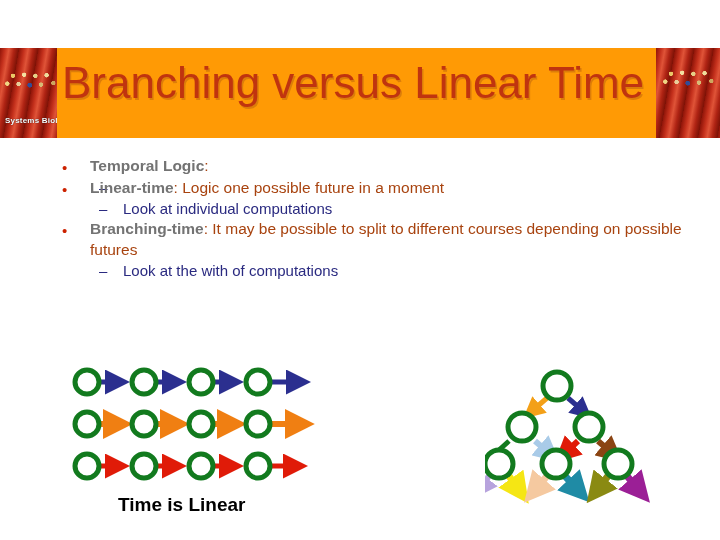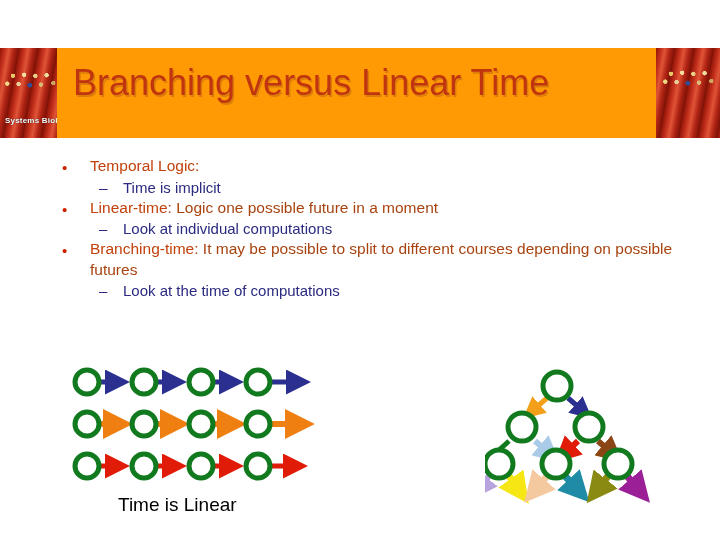--- a/index.html
+++ b/index.html
@@ -72,24 +72,24 @@
   #title-plate {
     position: absolute;
     left: 57px;
     top: 0;
     width: 601px;
     height: 90px;
     background: #ff9a05;
   }
   #title-text {
     position: absolute;
-    left: 16px;
+    left: 5px;
     top: 14px;
     width: 575px;
-    font-size: 36px;
+    font-size: 44px;
     line-height: 42px;
     color: #c0340f;
     text-shadow: 1.5px 1.5px 0 rgba(140,60,20,.30);
     white-space: nowrap;
   }
 
   
   #content {
     position: absolute;
     left: 0;
@@ -107,22 +107,22 @@
   }
   .lvl1 .dot {
     position: absolute;
     left: 62px;
     top: 3px;
     font-size: 15px;
     color: #cc2200;
     line-height: 18px;
   }
   .lvl1 .lead {
-    font-weight: normal;
-    color: #c2410c;
+    font-weight: bold;
+    color: #737373;
   }
   .lvl1 .rest { color: #a8430f; }
 
   .lvl2 {
     position: relative;
     padding-left: 123px;
     font-size: 15px;
     line-height: 20px;
     color: #2a2a80;
     margin: 0;
@@ -142,20 +142,21 @@
     left: 0;
     top: 366px;
     width: 720px;
     height: 174px;
   }
   .cap {
     position: absolute;
     font-size: 19px;
     color: #000000;
     white-space: nowrap;
+    font-weight: bold;
   }
   #cap-linear  { left: 118px; top: 128px; }
   #cap-branch  { left: 470px; top: 148px; }
 </style>
 </head>
 <body>
 
 <div id="title-banner">
   <div class="banner-side left">
     <div class="dna-mark"></div>
@@ -173,35 +174,35 @@
 
 <div id="content">
 
   <p class="lvl1">
     <span class="dot">•</span><span class="lead">Temporal Logic</span><span class="rest">:</span>
   </p>
   <p class="lvl2">
     <span class="dash">–</span>
   </p>
   <p class="lvl2">
-    <span class="dash">–</span><span>Time is implicit</span>
+    <span class="dash">–</span>
   </p>
 
   <p class="lvl1">
     <span class="dot">•</span><span class="lead">Linear-time</span><span class="rest">: Logic one possible future in a moment</span>
   </p>
   <p class="lvl2">
     <span class="dash">–</span><span>Look at individual computations</span>
   </p>
 
   <p class="lvl1">
     <span class="dot">•</span><span class="lead">Branching-time</span><span class="rest">: It may be possible to split to different courses depending on possible futures</span>
   </p>
   <p class="lvl2">
-    <span class="dash">–</span><span>Look at the time of computations</span>
+    <span class="dash">–</span><span>Look at the with of computations</span>
   </p>
 </div>
 
 <div id="diagrams">
 
   <svg id="linear-diagram" width="280" height="125" style="position:absolute;left:72px;top:0;">
     <defs>
       <marker id="ahBlue" markerWidth="5" markerHeight="5" refX="2.2" refY="2.5" orient="auto">
         <path d="M0,0 L5,2.5 L0,5 z" fill="#2b2f8f"></path>
       </marker>

